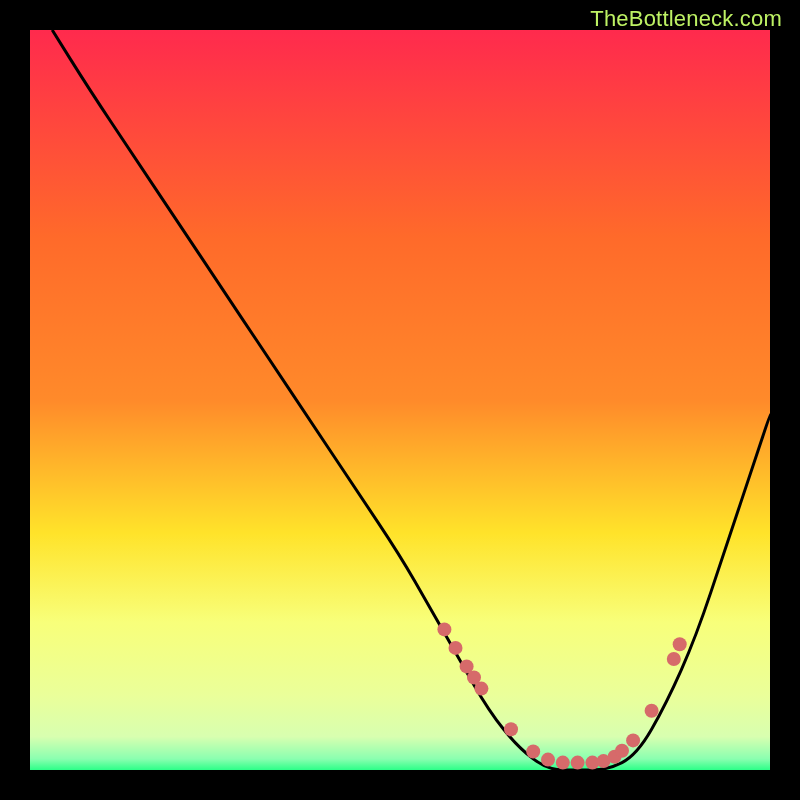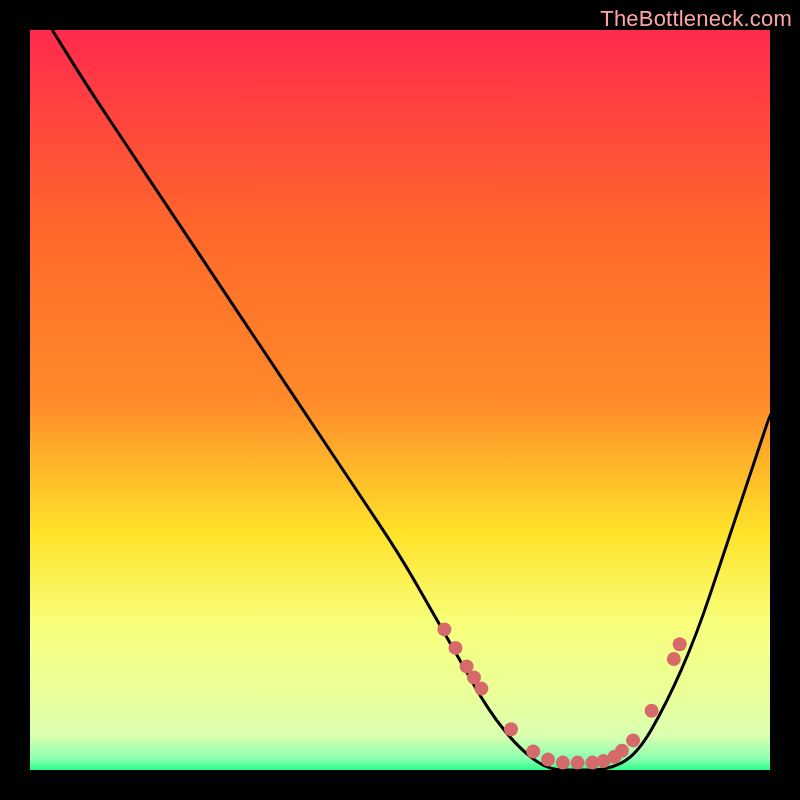--- a/index.html
+++ b/index.html
@@ -22,22 +22,22 @@
   .plot-bg {
     position: absolute;
     left: 0;
     top: 0;
     width: 740px;
     height: 740px;
   }
   .attribution {
     position: absolute;
     top: 6px;
-    right: 8px;
-    color: #fca5a5;
+    right: 18px;
+    color: #bef264;
     font-size: 22px;
     font-weight: 500;
     letter-spacing: 0.2px;
     user-select: none;
   }
   svg {
     position: absolute;
     left: 30px;
     top: 30px;
   }

